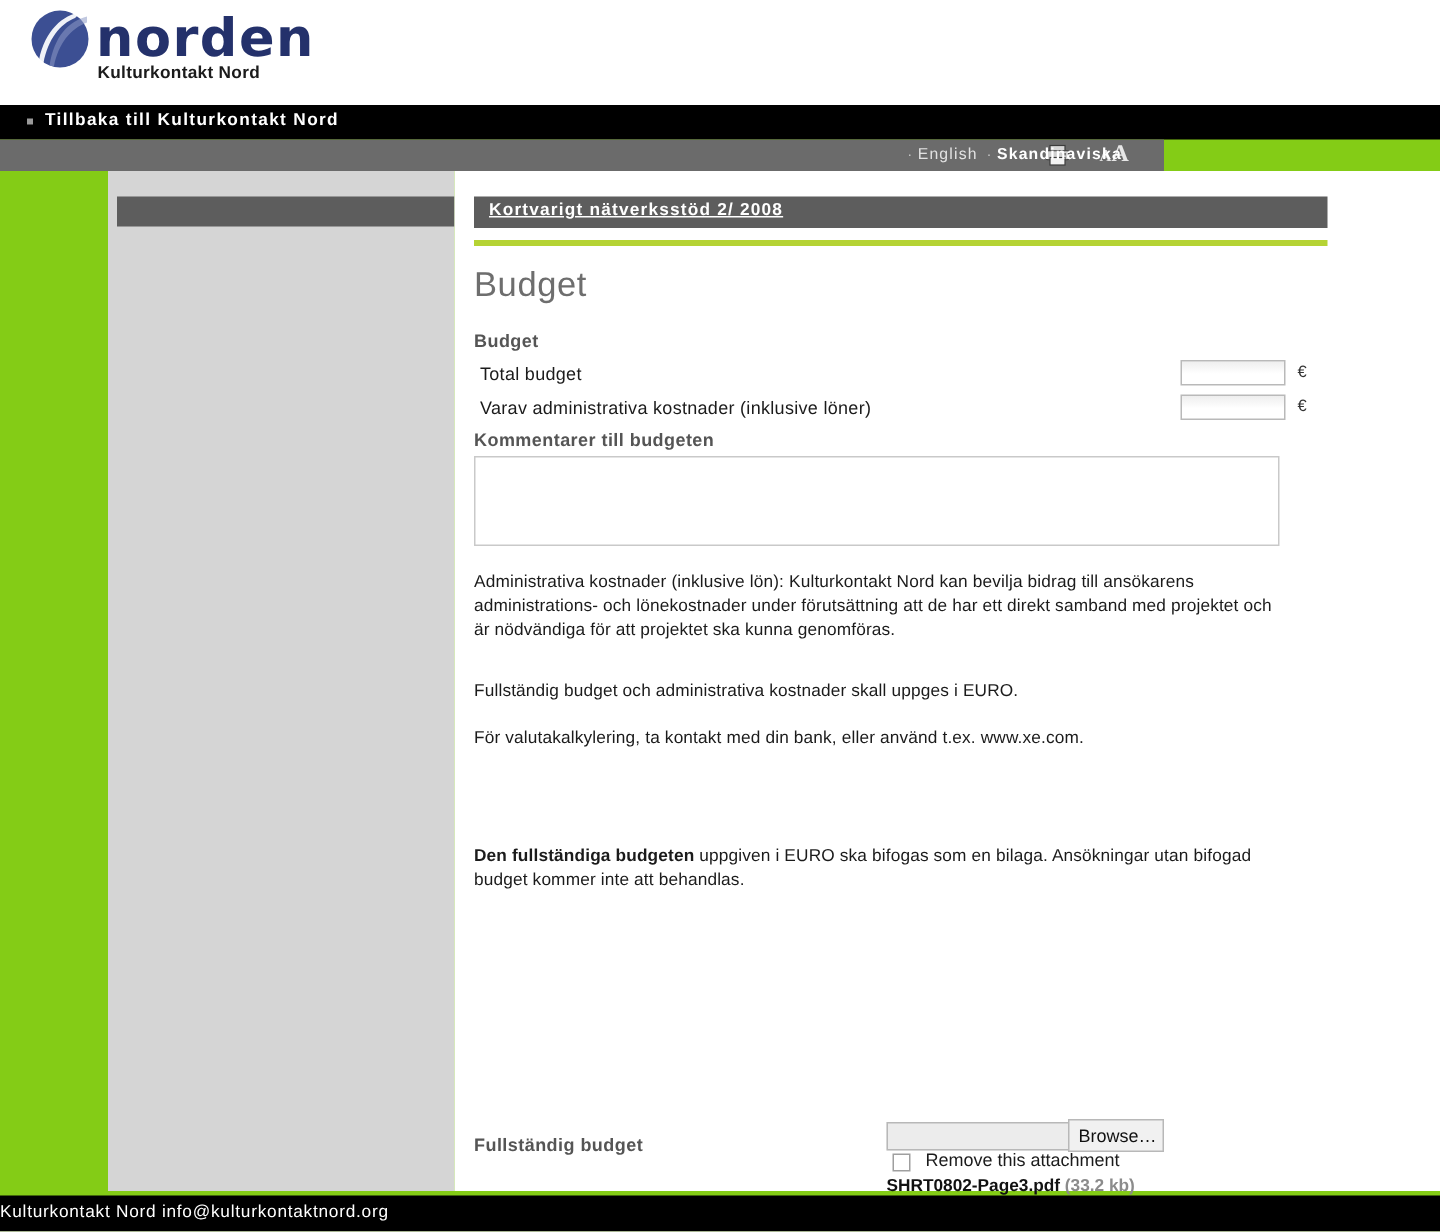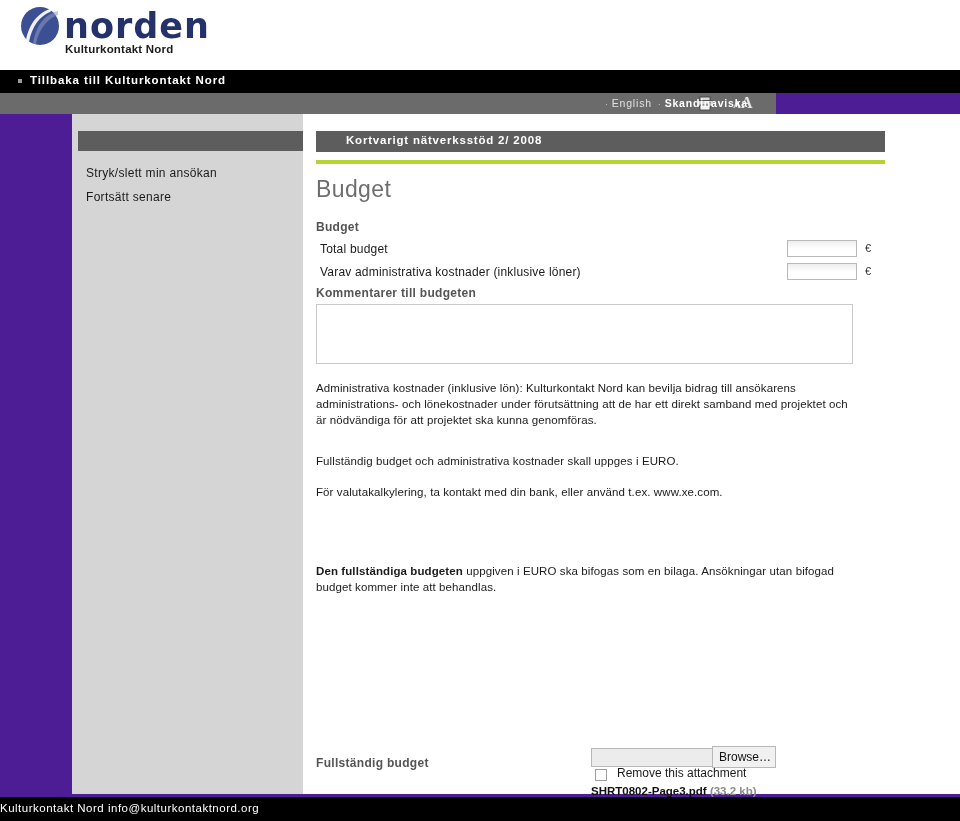--- a/index.html
+++ b/index.html
@@ -6,21 +6,21 @@
   html, body {
     margin: 0; padding: 0;
     width: 960px; height: 821px;
     background: #ffffff;
     font-family: "Liberation Sans", sans-serif;
     overflow: hidden;
   }
   #page {
     position: relative;
     width: 960px; height: 821px;
-    background: #4c1d95;
+    background: #84cc16;
   }
 
   
   .logo-band {
     position: absolute; left: 0; top: 0;
     width: 960px; height: 70px;
     background: #ffffff;
   }
   .logo-wrap {
     position: absolute; left: 20px; top: 5px;
@@ -128,23 +128,24 @@
     position: absolute; left: 303px; top: 114px;
     width: 657px; height: 680px;
     background: #ffffff;
   }
   .page-title-bar {
     position: absolute; left: 13px; top: 17px;
     width: 569px; height: 21px;
     background: #5d5d5d;
   }
   .page-title-bar span {
-    position: absolute; left: 30px; top: 3px;
+    position: absolute; left: 10px; top: 3px;
     color: #ffffff; font-size: 11.5px; font-weight: 700;
     letter-spacing: 0.8px;
+    text-decoration: underline;
   }
   .green-rule {
     position: absolute; left: 13px; top: 46px;
     width: 569px; height: 4px;
     background: #b5d334;
   }
   .h1 {
     position: absolute; left: 13px; top: 62px;
     font-size: 23px;
     color: #6e6e6e;
@@ -306,24 +307,20 @@
     <span class="util-text">
       <span class="sm">A</span><span class="lg">A</span>
     </span>
     <span class="lang-group">
       <span class="dot">·</span><a class="lang-en" href="#">English</a><span class="dot">·</span><a class="lang-sk" href="#">Skandinaviska</a>
     </span>
   </div>
 
   <div class="sidebar">
     <div class="sidebar-header"></div>
-    <div class="sidebar-links">
-      <a class="sidebar-link" href="#">Stryk/slett min ansökan</a>
-      <a class="sidebar-link" href="#">Fortsätt senare</a>
-    </div>
   </div>
 
   <div class="content">
 
     <div class="page-title-bar">
       <span>Kortvarigt nätverksstöd 2/ 2008</span>
     </div>
     <div class="green-rule"></div>
     <div class="h1">Budget</div>
 

